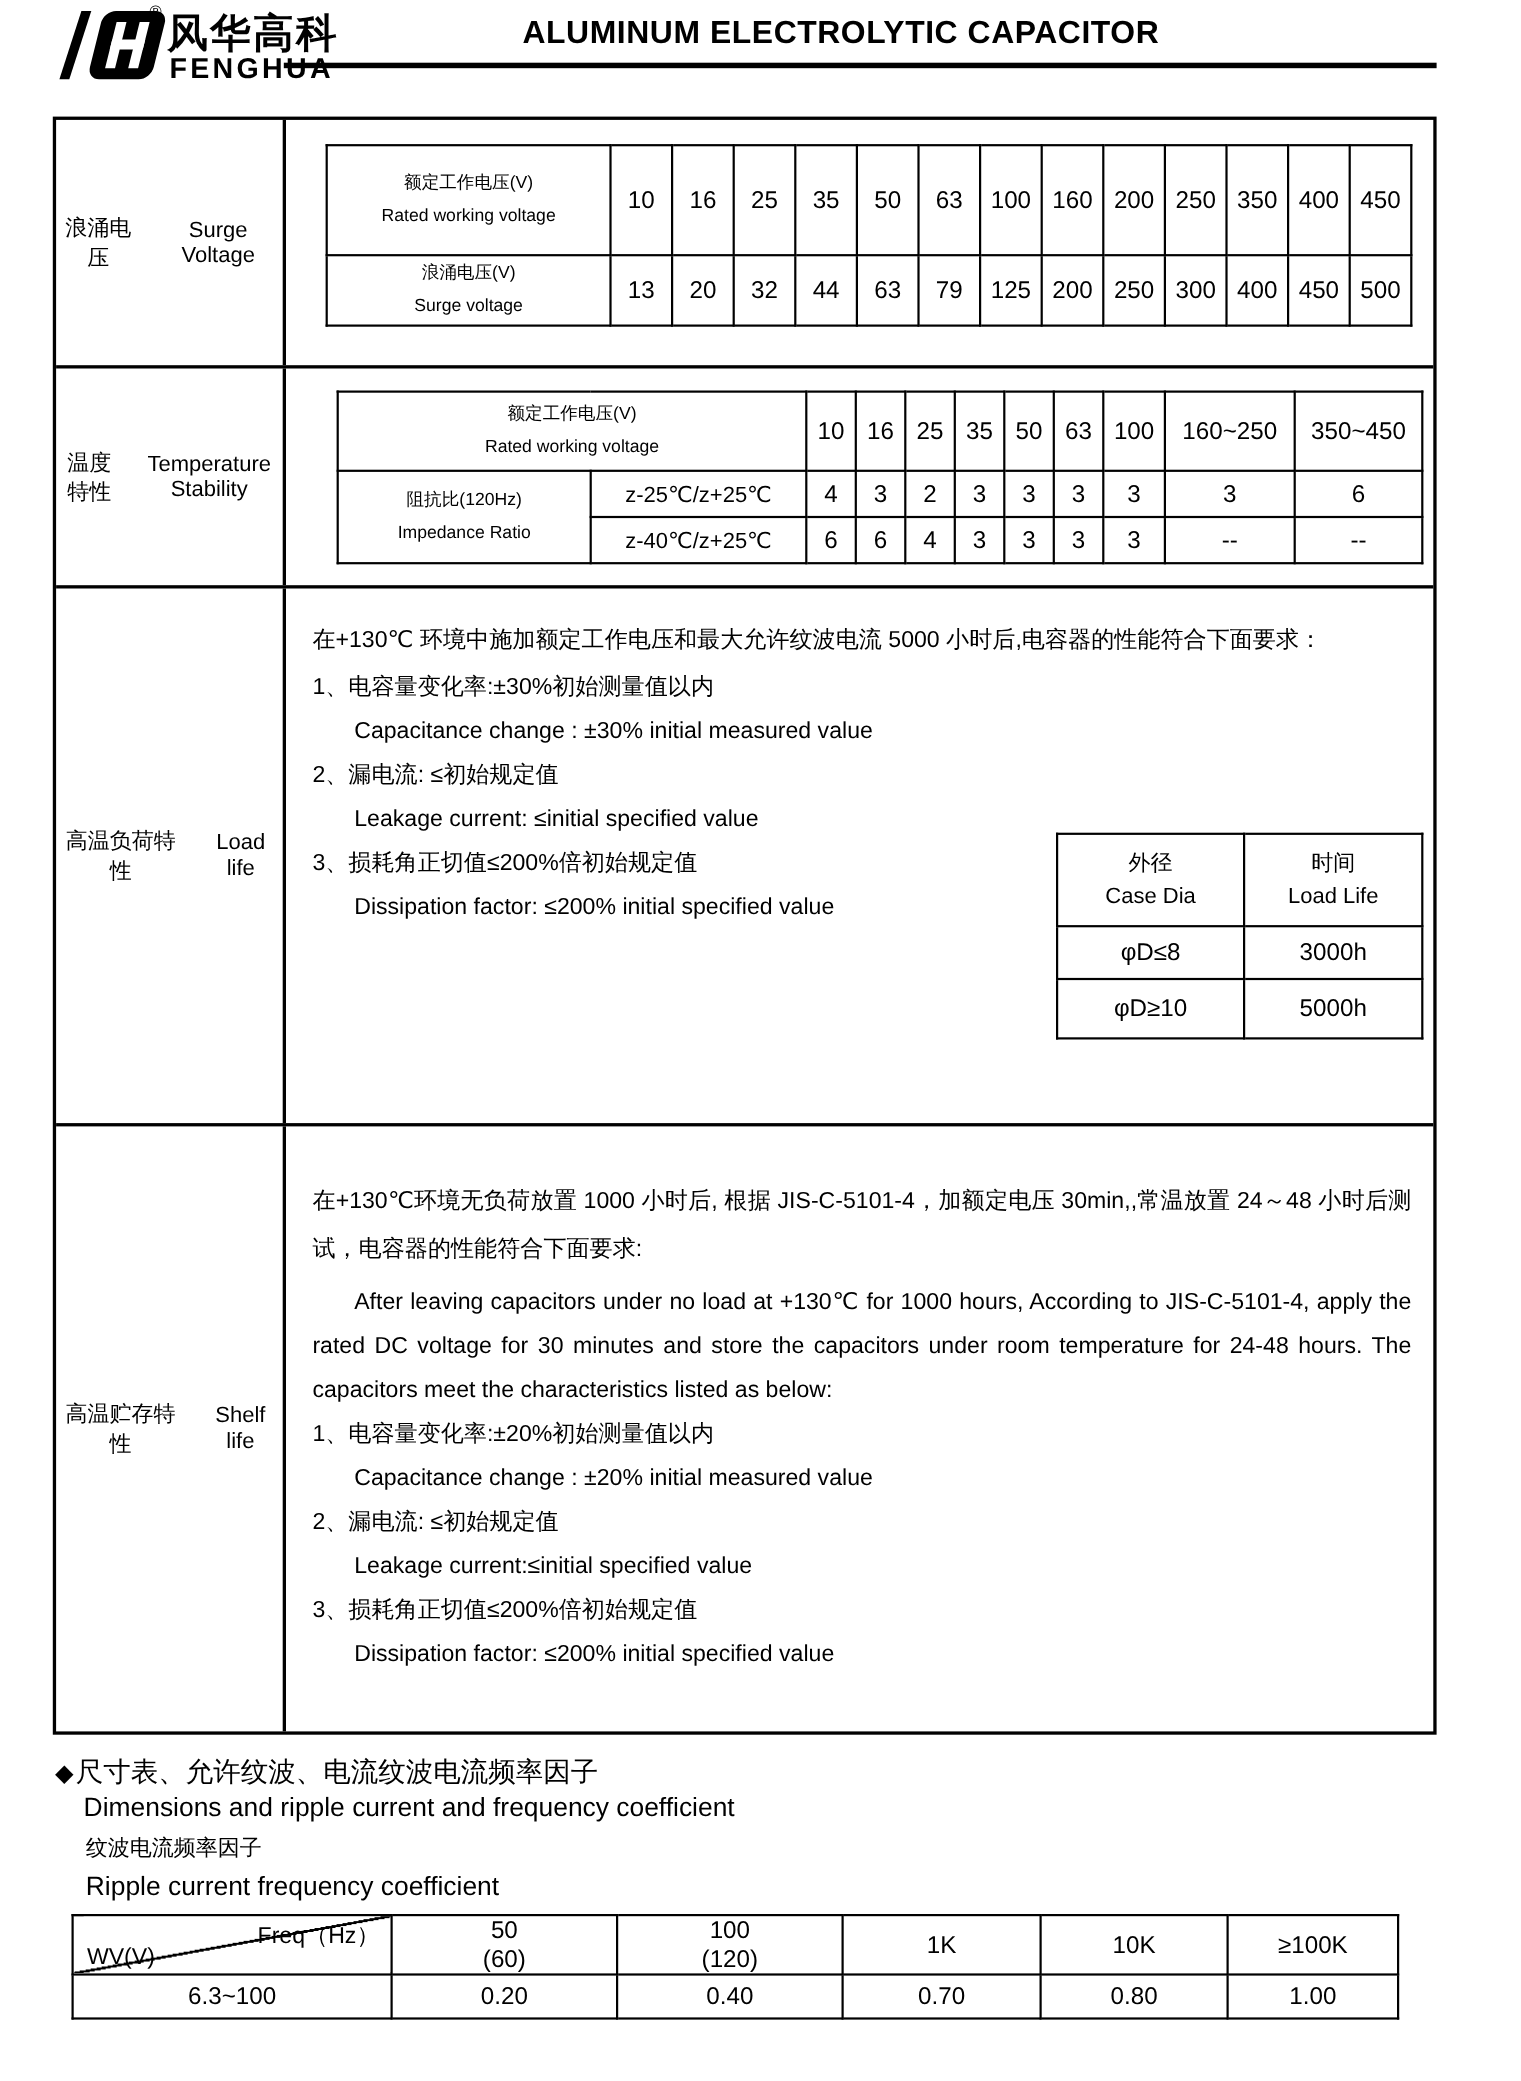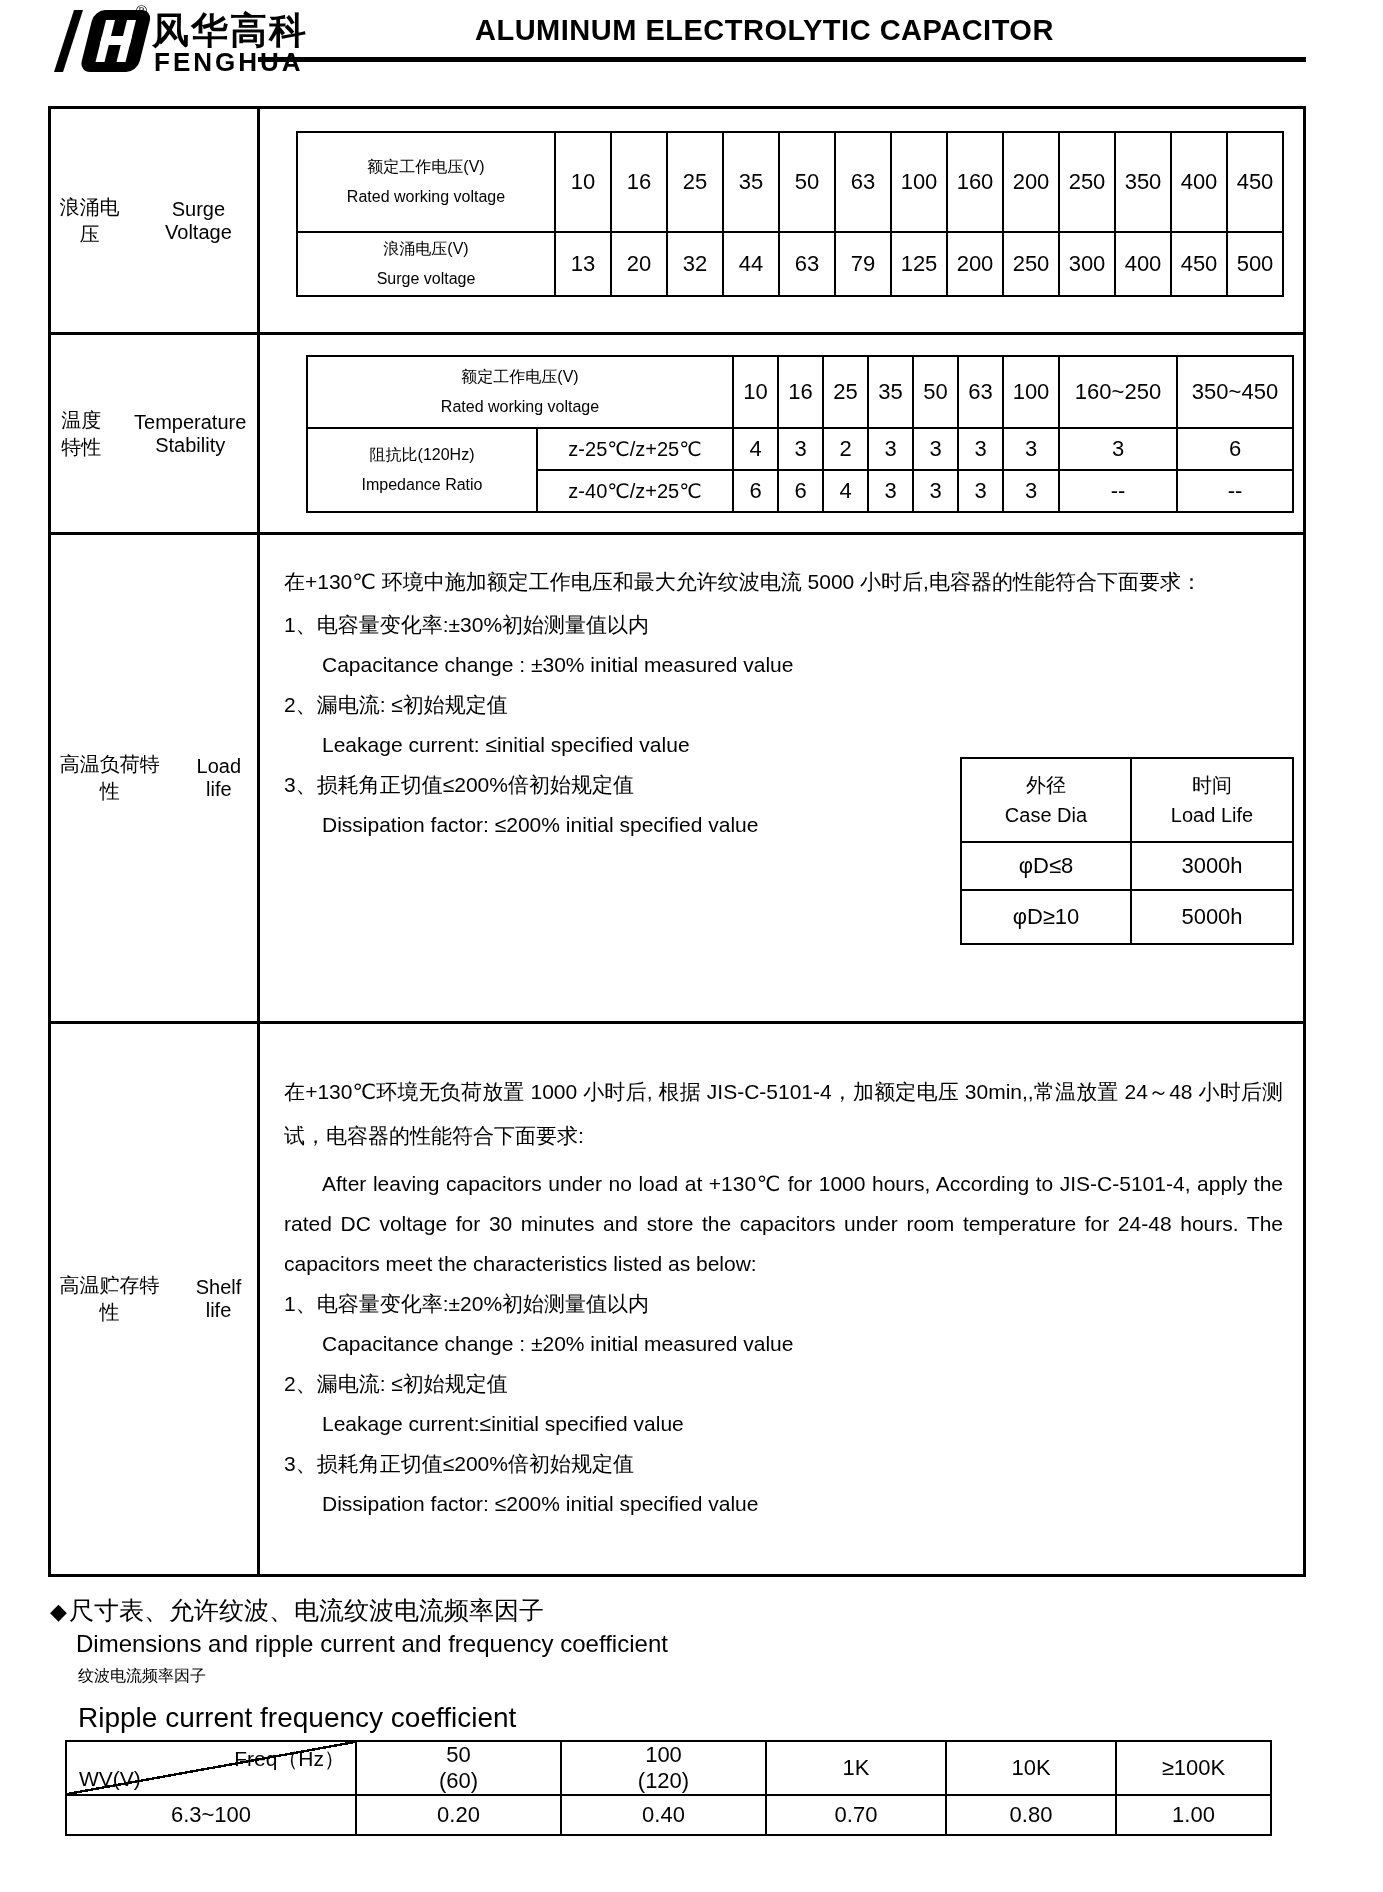--- a/index.html
+++ b/index.html
@@ -61,22 +61,22 @@
   .case-table { position:absolute; left:700px; top:222px; }
   .case-table td { width:170px;margin-top:44px; }
   .case-table td.w2 { width:162px; }
   .case-table tr.hrow td { height:84px; line-height:30px; font-size:20px; }
   .case-table tr.drow1 td { height:48px; }
   .case-table tr.drow2 td { height:54px; }
 
   
   .sec-head1 { position:absolute; left:50px;  top:1594px; font-size:25px; }
   .sec-head2 { position:absolute; left:76px;  top:1630px; font-size:24px; }
-  .sec-head3 { position:absolute; left:78px;  top:1666px; font-size:16px; }
-  .sec-head4 { position:absolute; left:78px;  top:1702px; font-size:28px; }
+  .sec-head3 { position:absolute; left:78px;  top:1666px; font-size:20px; }
+  .sec-head4 { position:absolute; left:78px;  top:1702px; font-size:24px; }
   .bullet { font-size:22px; margin-right:2px; }
 
   .freq-table { position:absolute; left:65px; top:1740px; }
   .freq-table tr.hrow td { height:54px; }
   .freq-table tr.drow td { height:40px; }
   .corner {
     position:relative;
     background-image:linear-gradient(to bottom right,
       transparent calc(50% - 1.2px), #000 calc(50% - 1.2px),
       #000 calc(50% + 1.2px), transparent calc(50% + 1.2px));

